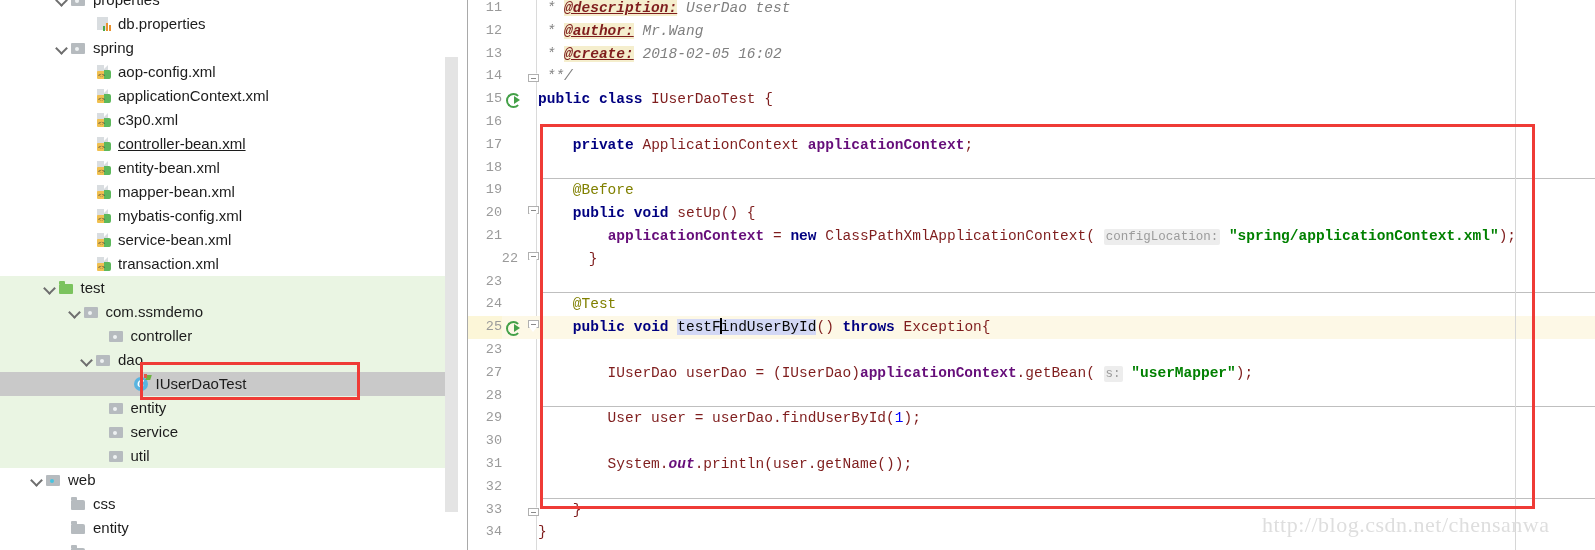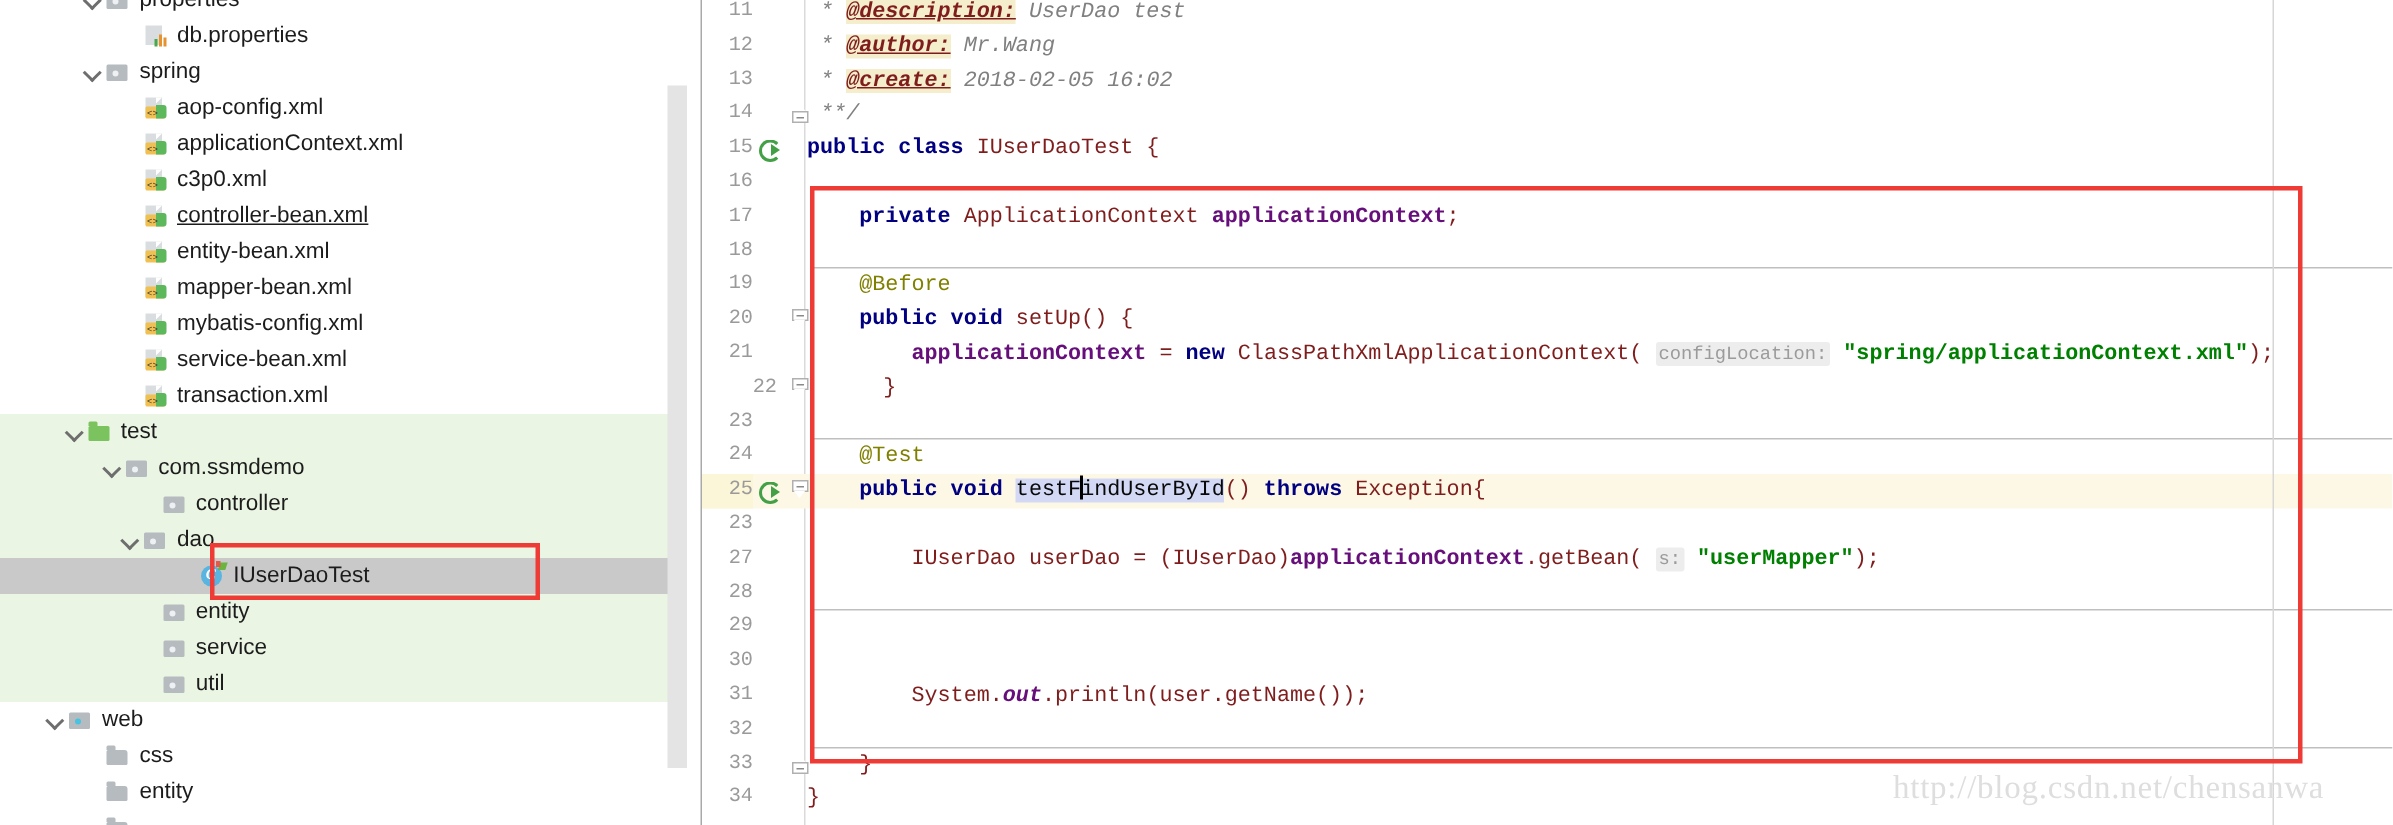--- a/index.html
+++ b/index.html
@@ -607,21 +607,21 @@
         <div class="ed-line" style="position: absolute; left: 0px; top: 179.4px; width: 1127px;"><span class="gutter-num">19</span><span class="code"><span class="plain">    </span><span class="anno">@Before</span></span></div>
         <div class="ed-line" style="position: absolute; left: 0px; top: 202.2px; width: 1127px;"><span class="gutter-num">20</span><span class="code"><span class="plain">    </span><span class="kw">public void</span><span class="plain"> setUp() {</span></span></div>
         <div class="ed-line" style="position: absolute; left: 0px; top: 225px; width: 1127px;"><span class="gutter-num">21</span><span class="code"><span class="plain">        </span><span class="fld">applicationContext</span><span class="plain"> = </span><span class="kw">new</span><span class="plain"> ClassPathXmlApplicationContext( </span><span class="hintbg">configLocation:</span><span class="plain"> </span><span class="str">"spring/applicationContext.xml"</span><span class="plain">);</span></span></div>
         <div class="ed-line" style="position: absolute; left: 16px; top: 247.8px; width: 1127px;"><span class="gutter-num">22</span><span class="code"><span class="plain">    }</span></span></div>
         <div class="ed-line" style="position: absolute; left: 0px; top: 270.6px; width: 1127px;"><span class="gutter-num">23</span><span class="code"><span class="plain"></span></span></div>
         <div class="ed-line" style="position: absolute; left: 0px; top: 293.4px; width: 1127px;"><span class="gutter-num">24</span><span class="code"><span class="plain">    </span><span class="anno">@Test</span></span></div>
         <div class="ed-line caret-hl" style="position: absolute; left: 0px; top: 316.2px; width: 1127px;"><span class="gutter-num gutter-hl">25</span><span class="code"><span class="plain">    </span><span class="kw">public void</span><span class="plain"> </span><span class="selword">testF<span class="caret"></span>indUserById</span><span class="plain">() </span><span class="kw">throws</span><span class="plain"> Exception{</span></span><span class="run-icon"><span class="ring"></span><span class="tri"></span></span></div>
         <div class="ed-line" style="position: absolute; left: 0px; top: 339px; width: 1127px;"><span class="gutter-num">23</span><span class="code"><span class="plain"></span></span></div>
         <div class="ed-line" style="position: absolute; left: 0px; top: 361.8px; width: 1127px;"><span class="gutter-num">27</span><span class="code"><span class="plain">        IUserDao userDao = (IUserDao)</span><span class="fld">applicationContext</span><span class="plain">.getBean( </span><span class="hintbg">s:</span><span class="plain"> </span><span class="str">"userMapper"</span><span class="plain">);</span></span></div>
         <div class="ed-line" style="position: absolute; left: 0px; top: 384.6px; width: 1127px;"><span class="gutter-num">28</span><span class="code"><span class="plain"></span></span></div>
-        <div class="ed-line" style="position: absolute; left: 0px; top: 407.4px; width: 1127px;"><span class="gutter-num">29</span></div>
+        <div class="ed-line" style="position: absolute; left: 0px; top: 407.4px; width: 1127px;"><span class="gutter-num">29</span><span class="code"><span class="plain">        User user = userDao.findUserById(</span><span class="num">1</span><span class="plain">);</span></span></div>
         <div class="ed-line" style="position: absolute; left: 0px; top: 430.2px; width: 1127px;"><span class="gutter-num">30</span><span class="code"><span class="plain"></span></span></div>
         <div class="ed-line" style="position: absolute; left: 0px; top: 453px; width: 1127px;"><span class="gutter-num">31</span><span class="code"><span class="plain">        System.</span><span class="fld" style="font-style:italic">out</span><span class="plain">.println(user.getName());</span></span></div>
         <div class="ed-line" style="position: absolute; left: 0px; top: 475.8px; width: 1127px;"><span class="gutter-num">32</span><span class="code"><span class="plain"></span></span></div>
         <div class="ed-line" style="position: absolute; left: 0px; top: 498.6px; width: 1127px;"><span class="gutter-num">33</span><span class="code"><span class="plain">    }</span></span></div>
         <div class="ed-line" style="position: absolute; left: 0px; top: 521.4px; width: 1127px;"><span class="gutter-num">34</span><span class="code"><span class="plain">}</span></span></div>
         <div class="fold up" style="position: absolute; top: 69.4px;">
           <span class="body"></span>
           <span class="tip"></span>
         </div>
         <div class="fold" style="position: absolute; top: 206.2px;">

